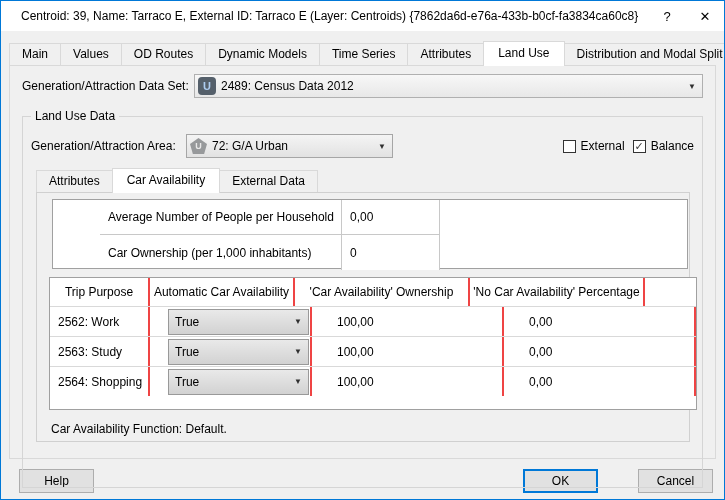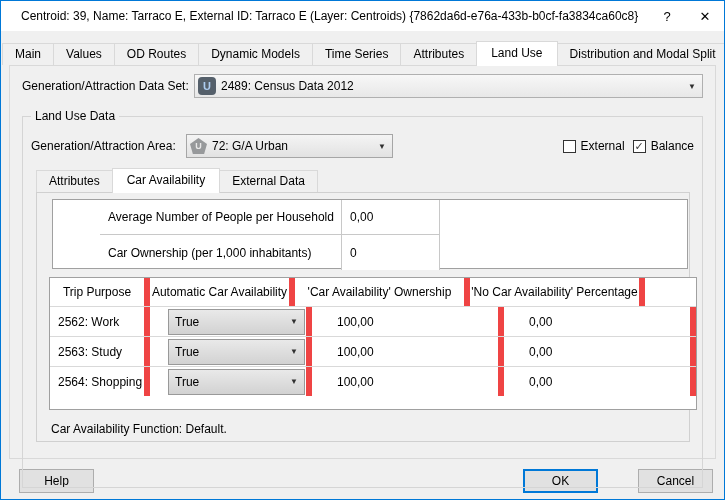--- a/index.html
+++ b/index.html
@@ -32,21 +32,21 @@
     margin-left: auto; display: flex; height: 100%;
   }
   .caption-btn {
     width: 38px; height: 100%;
     display: flex; align-items: center; justify-content: center;
     font-size: 13px; color: #000; cursor: default;
   }
   
   .tabbar {
     display: flex; align-items: flex-end;
-    margin: 10px 8px 0 1px;
+    margin: 10px 8px 0 8px;
     position: relative; z-index: 2;
   }
   .tab {
     height: 22px; line-height: 20px;
     padding: 0 12px;
     background: #f0f0f0;
     border: 1px solid #d9d9d9;
     border-bottom: none;
     margin-right: 0px;
     white-space: nowrap;
@@ -156,21 +156,21 @@
   
   .trip-table {
     width: 648px; margin-top: 8px;
     border: 1px solid #a0a0a0;
     background: #ffffff;
     height: 133px;
     display: flex; flex-direction: column;
   }
   .trip-hrow { display: flex; height: 28px; }
   .trip-row { display: flex; height: 30px; border-top: 1px solid #d9d9d9; justify-content: space-between; }
-  .tcell { display: flex; align-items: center; border-right: 6px solid #ef4444; overflow: hidden; white-space: nowrap; }
+  .tcell { display: flex; align-items: center; border-right: 2px solid #ef4444; overflow: hidden; white-space: nowrap; }
   .c1 { width: 100px; padding-left: 8px; }
   .c2 { width: 145px; }
   .c3 { width: 175px; padding-left: 8px; }
   .c4 { width: 175px; padding-left: 8px; }
   .trip-hrow .tcell { justify-content: center; padding-left: 0; }
   .gray { color: #000000; }
   .cell-combo {
     flex: 1; height: 26px; margin: 0 1px;
     border: 1px solid #999999;
     background: linear-gradient(#e9e9e9, #d2d2d2);

